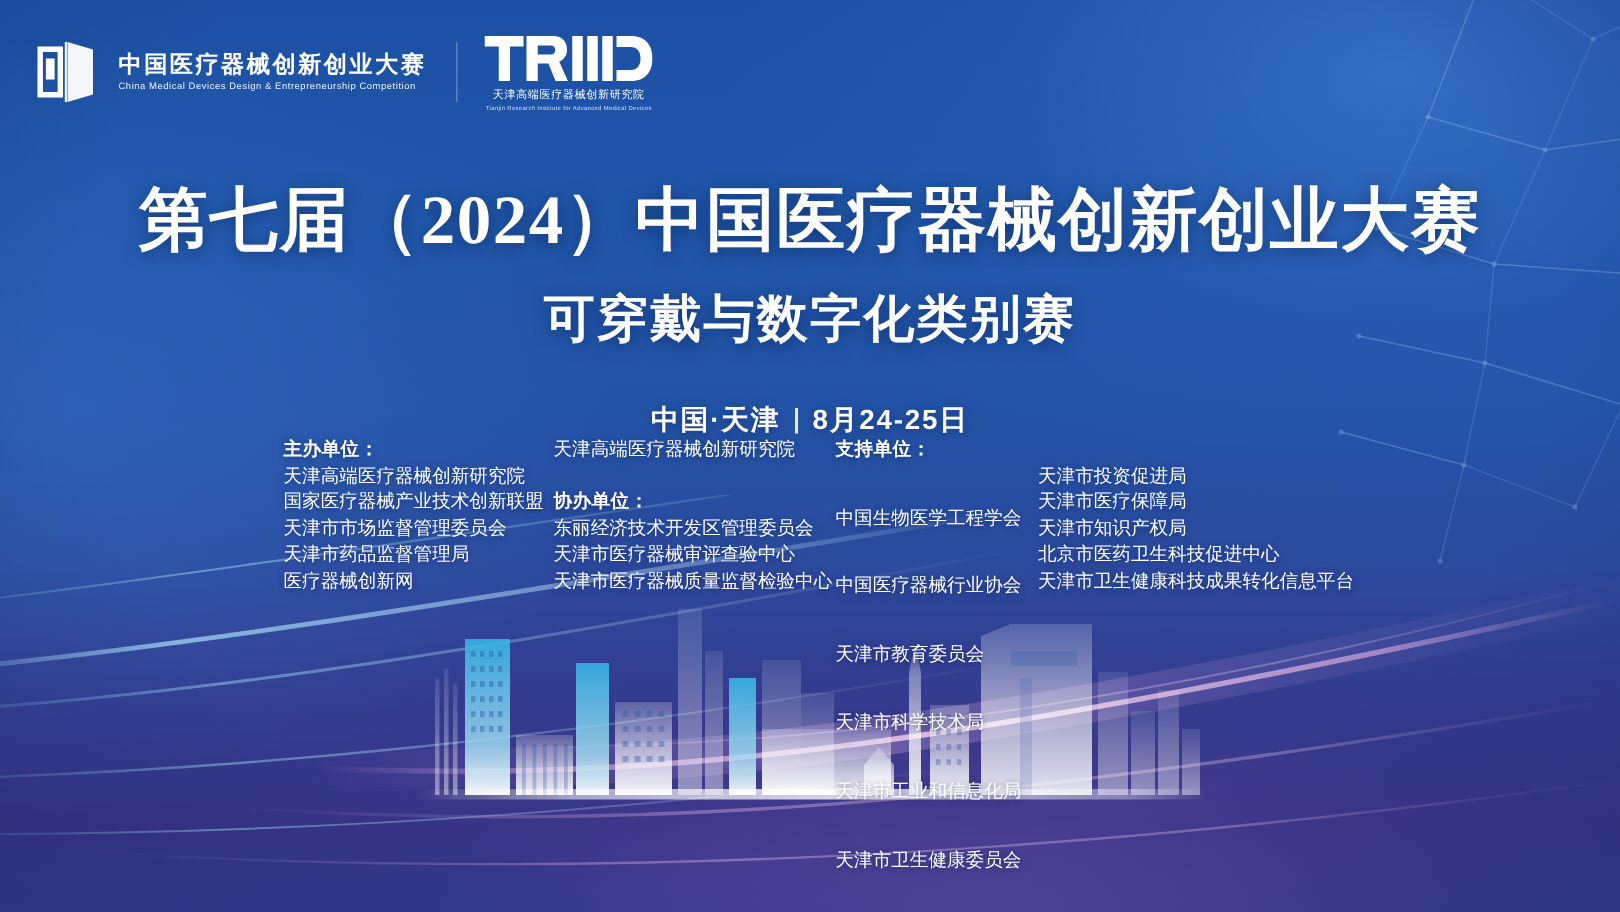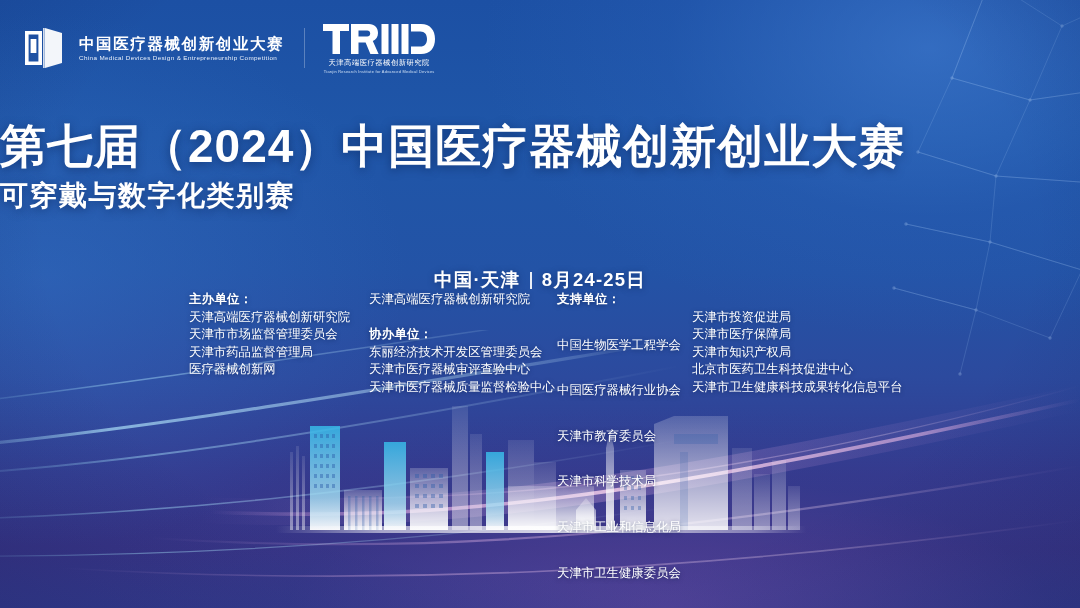--- a/index.html
+++ b/index.html
@@ -70,27 +70,27 @@
   .logo-trimd{display:flex;flex-direction:column;align-items:center;gap:3px;}
   .trimd-mark{width:112px;height:34px;}
   .trimd-cn{
     font-size:7.3px;color:#ffffff;letter-spacing:.5px;line-height:1.15;white-space:nowrap;
   }
   .trimd-en{
     font-size:3.9px;color:#cfe0f5;letter-spacing:.25px;line-height:1.15;white-space:nowrap;
   }
 
   
-  .title-wrap{position:absolute;left:0;right:0;top:118px;}
+  .title-wrap{position:absolute;left:0;right:0;top:118px;text-align:center;font-family:Liberation Serif, serif;}
   .title-line{
     color:#ffffff;font-weight:bold;white-space:nowrap;
     text-shadow:0 2px 10px rgba(8,30,80,.55);
   }
   .title-1{font-size:46px;letter-spacing:1px;line-height:1.26;}
-  .title-2{font-size:28px;letter-spacing:1.5px;line-height:1.3;margin-top:2px;}
+  .title-2{font-size:34px;letter-spacing:1.5px;line-height:1.3;margin-top:16px;}
 
   .subtitle{
     position:absolute;left:0;right:0;top:255px;text-align:center;
     color:#ffffff;font-size:18.5px;font-weight:bold;letter-spacing:1.2px;
     text-shadow:0 1px 6px rgba(8,30,80,.5);
     margin-top:12px;
   }
   .subtitle .bar{
     display:inline-block;width:1.5px;height:17px;background:#ffffff;
     margin:0 10px;vertical-align:-3px;opacity:.9;
@@ -382,20 +382,21 @@
 
   <div class="subtitle">
     <span>中国·天津</span><span class="bar"></span><span>8月24-25日</span>
   </div>
 
   <div class="orgs">
 
     <div class="col col-host">
       <div class="grp-title">主办单位：</div>
       <div class="grp-item">天津高端医疗器械创新研究院</div>
+      <div class="grp-item">国家医疗器械产业技术创新联盟</div>
       <div class="grp-item">天津市市场监督管理委员会</div>
       <div class="grp-item">天津市药品监督管理局</div>
       <div class="grp-item">医疗器械创新网</div>
     </div>
 
     <div class="col col-undertake">
       <div class="grp-item">天津高端医疗器械创新研究院</div>
       <div class="spacer"></div>
       <div class="grp-title">协办单位：</div>
       <div class="grp-item">东丽经济技术开发区管理委员会</div>

